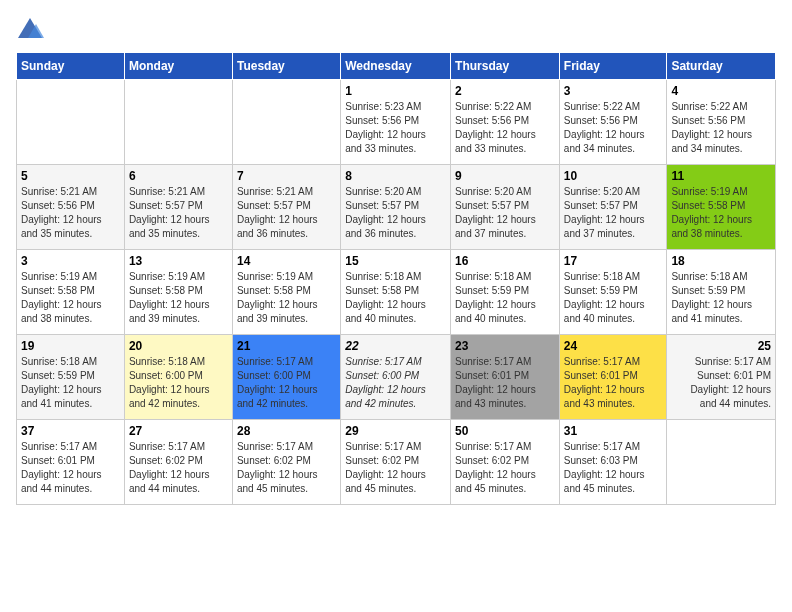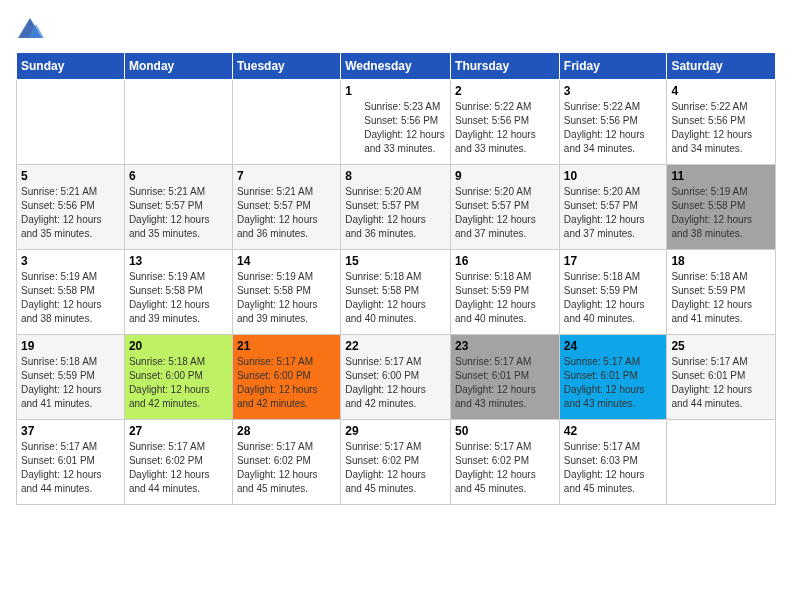--- a/index.html
+++ b/index.html
@@ -121,21 +121,21 @@
         <th>Saturday</th>
       </tr>
   </thead>
   <tbody id="calendar-body">
   <tr class="week-row">
         <td class="empty-cell"></td>
         <td class="empty-cell"></td>
         <td class="empty-cell"></td>
         <td>
           <div class="day-number">1</div>
-          <div class="day-info" style="white-space: pre-line; margin-left: 19px;">Sunrise: 5:23 AM
+          <div class="day-info" style="white-space: pre-line;">Sunrise: 5:23 AM
 Sunset: 5:56 PM
 Daylight: 12 hours
 and 33 minutes.</div>
         </td>
         <td>
           <div class="day-number">2</div>
           <div class="day-info" style="white-space: pre-line;">Sunrise: 5:22 AM
 Sunset: 5:56 PM
 Daylight: 12 hours
 and 33 minutes.</div>
@@ -191,21 +191,21 @@
 Daylight: 12 hours
 and 37 minutes.</div>
         </td>
         <td style="background: rgb(245, 245, 245);">
           <div class="day-number">10</div>
           <div class="day-info" style="white-space: pre-line;">Sunrise: 5:20 AM
 Sunset: 5:57 PM
 Daylight: 12 hours
 and 37 minutes.</div>
         </td>
-        <td style="background: #a3a3a3;">
+        <td style="background: #84cc16;">
           <div class="day-number">11</div>
           <div class="day-info" style="white-space: pre-line;">Sunrise: 5:19 AM
 Sunset: 5:58 PM
 Daylight: 12 hours
 and 38 minutes.</div>
         </td>
       </tr>
       <tr class="week-row">
         <td>
           <div class="day-number">3</div>
@@ -258,56 +258,56 @@
         </td>
       </tr>
       <tr class="week-row" style="background: rgb(245, 245, 245);">
         <td style="background: rgb(245, 245, 245);">
           <div class="day-number">19</div>
           <div class="day-info" style="white-space: pre-line;">Sunrise: 5:18 AM
 Sunset: 5:59 PM
 Daylight: 12 hours
 and 41 minutes.</div>
         </td>
-        <td style="background: #bef264;">
+        <td style="background: #fef9c3;">
           <div class="day-number">20</div>
           <div class="day-info" style="white-space: pre-line;">Sunrise: 5:18 AM
 Sunset: 6:00 PM
 Daylight: 12 hours
 and 42 minutes.</div>
         </td>
-        <td style="background: #f97316;">
+        <td style="background: #3b82f6;">
           <div class="day-number">21</div>
           <div class="day-info" style="white-space: pre-line;">Sunrise: 5:17 AM
 Sunset: 6:00 PM
 Daylight: 12 hours
 and 42 minutes.</div>
         </td>
-        <td style="background: rgb(245, 245, 245);">
+        <td style="background: rgb(245, 245, 245); font-style: italic;">
           <div class="day-number">22</div>
           <div class="day-info" style="white-space: pre-line;">Sunrise: 5:17 AM
 Sunset: 6:00 PM
 Daylight: 12 hours
 and 42 minutes.</div>
         </td>
         <td style="background: #a3a3a3;">
           <div class="day-number">23</div>
           <div class="day-info" style="white-space: pre-line;">Sunrise: 5:17 AM
 Sunset: 6:01 PM
 Daylight: 12 hours
 and 43 minutes.</div>
         </td>
-        <td style="background: #0ea5e9;">
+        <td style="background: #fde047;">
           <div class="day-number">24</div>
           <div class="day-info" style="white-space: pre-line;">Sunrise: 5:17 AM
 Sunset: 6:01 PM
 Daylight: 12 hours
 and 43 minutes.</div>
         </td>
-        <td style="background: rgb(245, 245, 245);">
+        <td style="background: rgb(245, 245, 245); text-align: right;">
           <div class="day-number">25</div>
           <div class="day-info" style="white-space: pre-line;">Sunrise: 5:17 AM
 Sunset: 6:01 PM
 Daylight: 12 hours
 and 44 minutes.</div>
         </td>
       </tr>
       <tr class="week-row">
         <td>
           <div class="day-number">37</div>
@@ -338,21 +338,21 @@
 and 45 minutes.</div>
         </td>
         <td>
           <div class="day-number">50</div>
           <div class="day-info" style="white-space: pre-line;">Sunrise: 5:17 AM
 Sunset: 6:02 PM
 Daylight: 12 hours
 and 45 minutes.</div>
         </td>
         <td>
-          <div class="day-number">42</div>
+          <div class="day-number">31</div>
           <div class="day-info" style="white-space: pre-line;">Sunrise: 5:17 AM
 Sunset: 6:03 PM
 Daylight: 12 hours
 and 45 minutes.</div>
         </td>
         <td class="empty-cell"></td>
       </tr>
     </tbody>
 </table>
 

